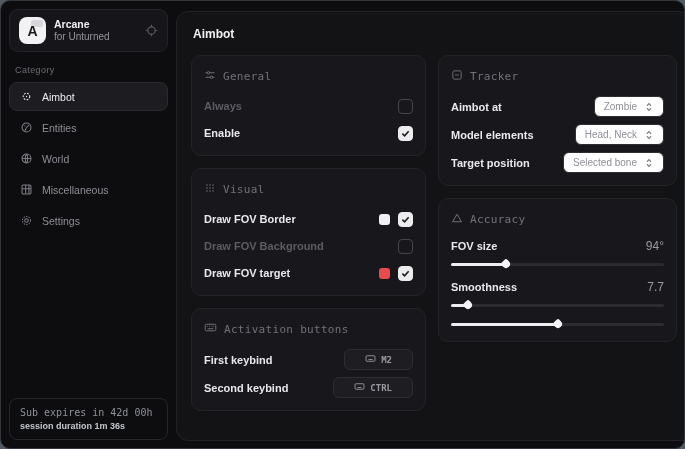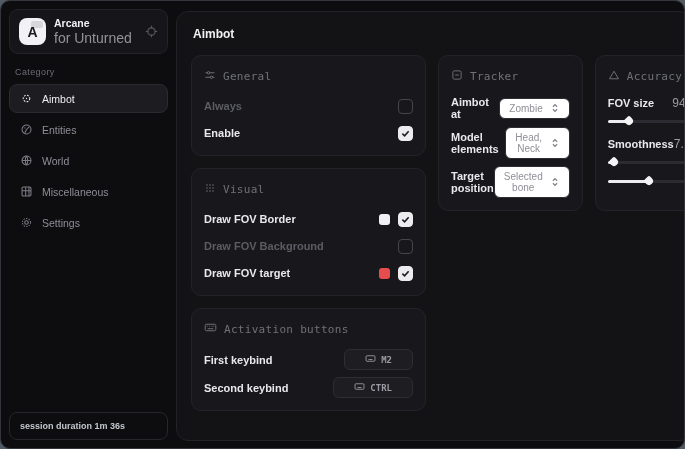--- a/index.html
+++ b/index.html
@@ -34,21 +34,21 @@
     font-weight:700; font-size:14px; color:#1a1a1e;
     position:relative; overflow:hidden;
   }
   .logo::after{
     content:""; position:absolute; right:3px; top:3px;
     width:12px; height:7px; background:#d7d7db; border-radius:2px;
   }
   .logo span{ position:relative; z-index:2; }
   .brand-text { flex:1; line-height:1.2; }
   .brand-name { color:#f0f0f2; font-size:10.5px; font-weight:700; }
-  .brand-sub { color:#93939a; font-size:14px; }
+  .brand-sub { color:#93939a; font-size:10px; }
   .brand-icon { color:#585860; display:flex; }
   .category {
     color:#6b6b73; font-size:9px; letter-spacing:.4px;
     margin:13px 6px 7px 6px;
   }
   .side-item {
     display:flex; align-items:center; gap:9px;
     padding:7px 10px; border-radius:8px;
     color:#8e8e96; font-size:10.5px;
     border:1px solid transparent;
@@ -76,21 +76,21 @@
   .main-wrap { flex:1; padding:10px 11px 7px 0; }
   .panel {
     width:100%; height:100%;
     background:#131316; border:1px solid #222227;
     border-radius:12px;
     padding:12px 14px;
   }
   .page-title { color:#f1f1f3; font-size:12px; font-weight:700; margin:3px 0 14px 2px; }
   .columns { display:flex; gap:12px; align-items:flex-start; }
   .col-left { width:235px; display:flex; flex-direction:column; gap:12px; }
-  .col-right { width:239px; display:flex; flex-direction:row; gap:12px; }
+  .col-right { width:239px; display:flex; flex-direction:column; gap:12px; }
   .card {
     background:#18181c; border:1px solid #232329;
     border-radius:10px; padding:11px 12px;
   }
   .card-head {
     display:flex; align-items:center; gap:7px;
     color:#70707a; margin-bottom:11px;
   }
   .card-head .ch-label{
     font-family:"DejaVu Sans Mono", monospace;
@@ -217,20 +217,21 @@
       <span class="si-icon">
         <svg width="13" height="13" viewBox="0 0 16 16" fill="none" stroke="currentColor" stroke-width="1.3">
           <circle cx="8" cy="8" r="2.2"></circle>
             <circle cx="8" cy="8" r="5" stroke-dasharray="1.6 1.6"></circle>
         </svg>
       </span>
       <span>Settings</span>
     </div>
 
     <div class="sub-box">
+      <div class="sub-line1">Sub expires in 42d 00h</div>
       <div class="sub-line2">session duration 1m 36s</div>
     </div>
   </div>
 
   <div class="main-wrap">
     <div class="panel">
       <div class="page-title">Aimbot</div>
 
       <div class="columns">
 

